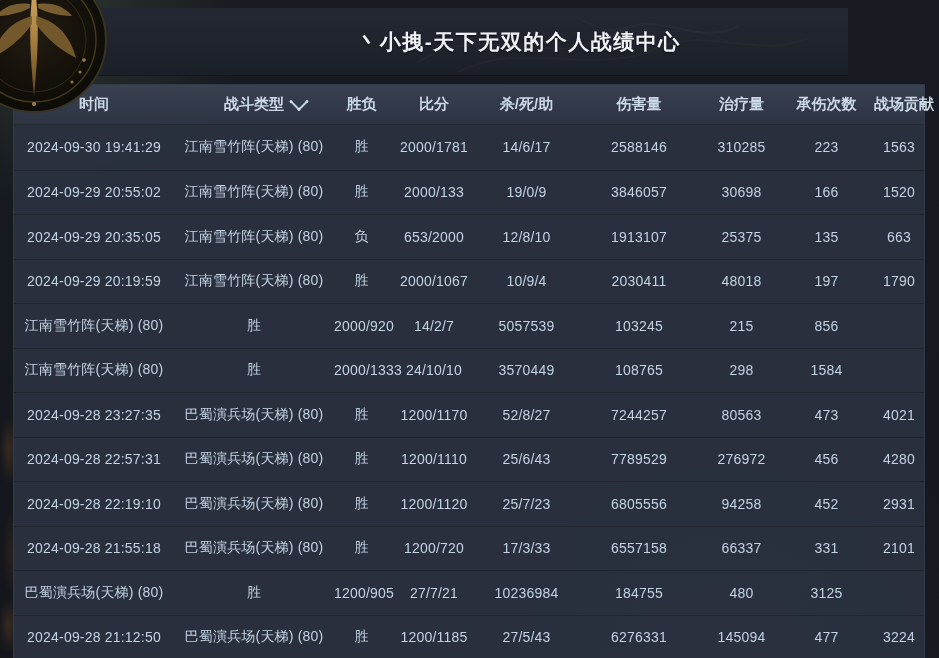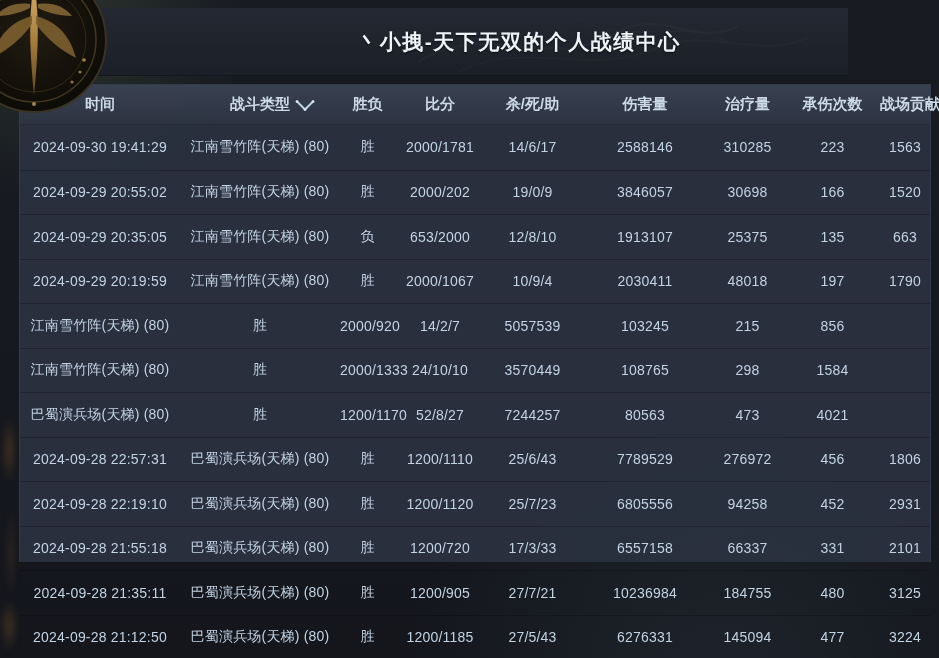--- a/index.html
+++ b/index.html
@@ -19,21 +19,21 @@
     display:flex; align-items:center; }
   .titlebar .swirls { position:absolute; right:30px; top:0; opacity:.55; }
   .page-title { width:100%; text-align:center; padding-left:190px;
     color:#eef3f8; font-size:21px; font-weight:bold; letter-spacing:1.5px;
     text-shadow:0 1px 2px rgba(0,0,0,.6); white-space:nowrap; }
 
   
   .logo { position:absolute; left:-42px; top:-36px; width:152px; height:152px; z-index:5; }
 
   
-  .panel { position:absolute; left:19px; top:84px; width:912px; height:478px;
+  .panel { position:absolute; left:13px; top:84px; width:912px; height:574px;
     background:rgba(43,50,64,.93);
     border:1px solid rgba(150,170,200,.10); border-bottom:none; }
   .grid-row { display:grid;
     grid-template-columns:160px 160px 55px 90px 95px 130px 75px 95px 1fr;
     align-items:center; }
   .thead { height:40px;
     background:linear-gradient(180deg,rgba(76,86,104,.45),rgba(58,66,82,.20));
     border-bottom:1px solid rgba(0,0,0,.32);
     color:#ccd9e7; font-size:15px; font-weight:bold; }
   .th { text-align:center; white-space:nowrap; }
@@ -139,21 +139,21 @@
         <div class="td">2588146</div>
         <div class="td">310285</div>
         <div class="td">223</div>
         <div class="td">1563</div>
       </div>
 
       <div class="grid-row tr">
         <div class="td">2024-09-29 20:55:02</div>
         <div class="td">江南雪竹阵(天梯) (80)</div>
         <div class="td">胜</div>
-        <div class="td">2000/202</div>
+        <div class="td">2000/133</div>
         <div class="td">19/0/9</div>
         <div class="td">3846057</div>
         <div class="td">30698</div>
         <div class="td">166</div>
         <div class="td">1520</div>
       </div>
 
       <div class="grid-row tr">
         <div class="td">2024-09-29 20:35:05</div>
         <div class="td">江南雪竹阵(天梯) (80)</div>
@@ -194,40 +194,41 @@
         <div class="td">胜</div>
         <div class="td">2000/1333</div>
         <div class="td">24/10/10</div>
         <div class="td">3570449</div>
         <div class="td">108765</div>
         <div class="td">298</div>
         <div class="td">1584</div>
       </div>
 
       <div class="grid-row tr">
+        <div class="td">2024-09-28 23:27:35</div>
         <div class="td">巴蜀演兵场(天梯) (80)</div>
         <div class="td">胜</div>
         <div class="td">1200/1170</div>
         <div class="td">52/8/27</div>
         <div class="td">7244257</div>
         <div class="td">80563</div>
         <div class="td">473</div>
         <div class="td">4021</div>
       </div>
 
       <div class="grid-row tr">
         <div class="td">2024-09-28 22:57:31</div>
         <div class="td">巴蜀演兵场(天梯) (80)</div>
         <div class="td">胜</div>
         <div class="td">1200/1110</div>
         <div class="td">25/6/43</div>
         <div class="td">7789529</div>
         <div class="td">276972</div>
         <div class="td">456</div>
-        <div class="td">1806</div>
+        <div class="td">4280</div>
       </div>
 
       <div class="grid-row tr">
         <div class="td">2024-09-28 22:19:10</div>
         <div class="td">巴蜀演兵场(天梯) (80)</div>
         <div class="td">胜</div>
         <div class="td">1200/1120</div>
         <div class="td">25/7/23</div>
         <div class="td">6805556</div>
         <div class="td">94258</div>
@@ -241,21 +242,20 @@
         <div class="td">胜</div>
         <div class="td">1200/720</div>
         <div class="td">17/3/33</div>
         <div class="td">6557158</div>
         <div class="td">66337</div>
         <div class="td">331</div>
         <div class="td">2101</div>
       </div>
 
       <div class="grid-row tr">
-        <div class="td">2024-09-28 21:35:11</div>
         <div class="td">巴蜀演兵场(天梯) (80)</div>
         <div class="td">胜</div>
         <div class="td">1200/905</div>
         <div class="td">27/7/21</div>
         <div class="td">10236984</div>
         <div class="td">184755</div>
         <div class="td">480</div>
         <div class="td">3125</div>
       </div>
 

